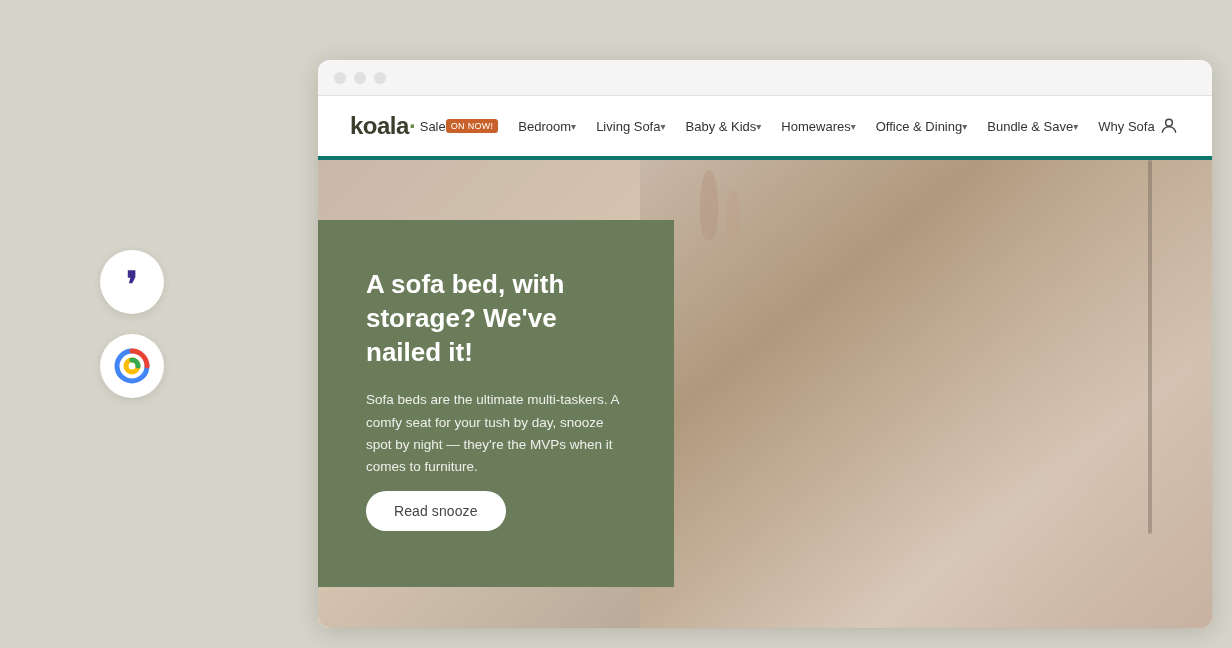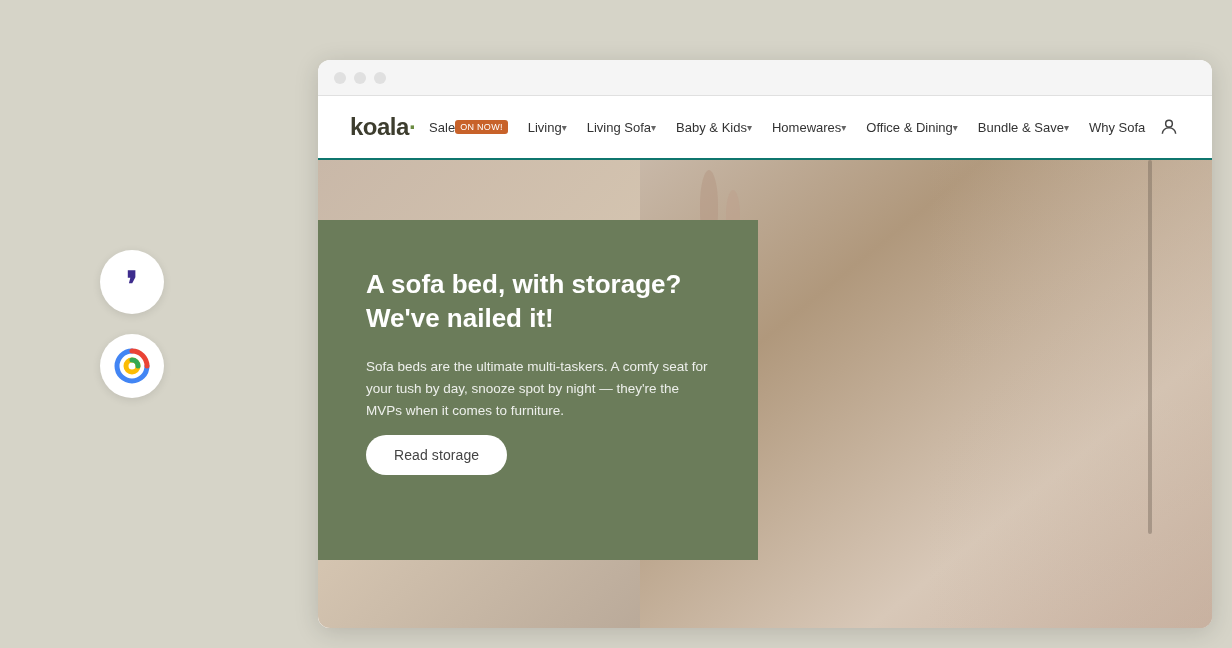--- a/index.html
+++ b/index.html
@@ -90,21 +90,21 @@
       overflow: hidden;
     }
 
     
     .site-header {
       padding: 0 32px;
       height: 64px;
       display: flex;
       align-items: center;
       justify-content: space-between;
-      border-bottom: 2px solid #0f766e;
+      border-bottom: 4px solid #0f766e;
     }
 
     .logo {
       font-size: 24px;
       font-weight: 700;
       color: #3d3d2e;
       letter-spacing: -0.5px;
     }
 
     .logo-dot {
@@ -177,21 +177,21 @@
       top: 0;
       bottom: 0;
       background: linear-gradient(135deg, #c9b8a8 0%, #d4c4b0 30%, #b8a898 60%, #c0b0a0 100%);
     }
 
     
     .hero-card {
       position: absolute;
       left: 0;
       top: 60px;
-      width: 440px;
+      width: 356px;
       background: #6b7c5a;
       padding: 48px 48px 56px;
       min-height: 340px;
     }
 
     .hero-title {
       font-size: 26px;
       font-weight: 700;
       color: white;
       line-height: 1.3;
@@ -262,21 +262,21 @@
       <div class="logo">
         <span>koala</span><span class="logo-dot">·</span>
       </div>
 
       <nav class="nav-menu">
         <div class="nav-item sale">
           <span>Sale</span>
           <span class="sale-badge">ON NOW!</span>
         </div>
         <div class="nav-item">
-          <span>Living</span>
+          <span>Bedroom</span>
           <span class="nav-chevron">▾</span>
         </div>
         <div class="nav-item">
           <span>Living Sofa</span>
           <span class="nav-chevron">▾</span>
         </div>
         <div class="nav-item">
           <span>Baby &amp; Kids</span>
           <span class="nav-chevron">▾</span>
         </div>
@@ -322,17 +322,17 @@
           <div style="width:18px;height:70px;background:rgba(180,150,130,0.5);border-radius:50% 50% 40% 40%;"></div>
           <div style="width:14px;height:50px;background:rgba(190,160,140,0.5);border-radius:50% 50% 40% 40%;"></div>
         </div>
 
         <div style="position:absolute;inset:0;background:linear-gradient(to left, rgba(200,180,160,0.3) 0%, transparent 50%);"></div>
       </div>
 
       <div class="hero-card">
         <h1 class="hero-title">A sofa bed, with storage? We've nailed it!</h1>
         <p class="hero-desc">Sofa beds are the ultimate multi-taskers. A comfy seat for your tush by day, snooze spot by night — they're the MVPs when it comes to furniture.</p>
-        <button class="read-article-btn">Read storage</button>
+        <button class="read-article-btn">Read snooze</button>
       </div>
     </section>
   </div>
 </div>
 
 </body></html>

